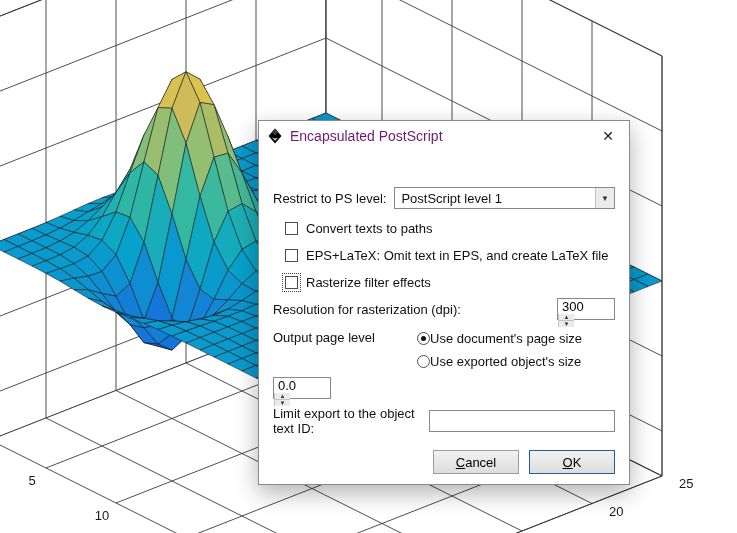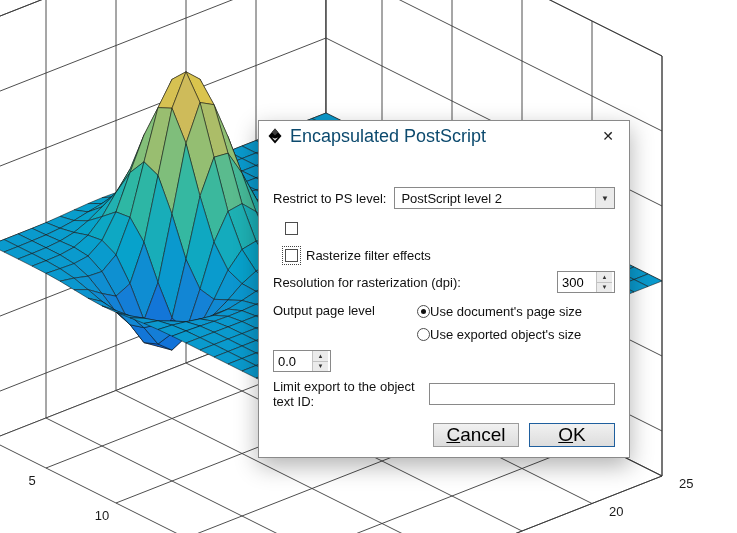--- a/index.html
+++ b/index.html
@@ -25,21 +25,21 @@
     box-shadow: 0 8px 22px rgba(0,0,0,0.30);
   }
   .titlebar {
     height: 30px;
     display: flex;
     align-items: center;
     padding: 0 10px 0 8px;
     background: #ffffff;
   }
   .app-icon { width: 16px; height: 16px; margin-right: 7px; flex: 0 0 auto; }
-  .title { font-size: 18px; color: #0c4a6e; }
+  .title { font-size: 14px; color: #701a75; }
   .close {
     margin-left: auto;
     font-size: 14px;
     color: #222;
     width: 22px; height: 22px;
     display: flex; align-items: center; justify-content: center;
     cursor: default;
   }
   .content { padding: 14px 14px 10px 14px; }
   .row { display: flex; align-items: center; }
@@ -63,20 +63,21 @@
     width: 13px; height: 13px; flex: 0 0 auto;
     border: 1px solid #4d4d4d; background: #fff;
   }
   .checkbox.focused { outline: 1px dotted #444; outline-offset: 2px; }
 
   .spin-row { margin-top: 8px; height: 22px; justify-content: space-between; }
   .spin {
     width: 58px; height: 22px;
     border: 1px solid #898989; background: #fff;
     display: flex;
+    flex-direction: column;
   }
   .spin input {
     width: 38px; border: 0; outline: none;
     font: 13px "Liberation Sans", sans-serif; padding: 0 4px;
   }
   .spin-buttons { width: 16px; display: flex; flex-direction: column; border-left: 1px solid #c2c2c2; }
   .spin-btn {
     flex: 1; background: #ebebeb; color: #333;
     font-size: 6px; display: flex; align-items: center; justify-content: center;
   }
@@ -99,21 +100,21 @@
     flex: 1; height: 22px; border: 1px solid #898989;
     font: 13px "Liberation Sans", sans-serif; padding: 0 4px; outline: none;
   }
 
   .buttons-row { margin-top: 18px; justify-content: flex-end; gap: 10px; }
   .btn {
     width: 86px; height: 24px;
     background: linear-gradient(#f1f1f1, #dddddd);
     border: 1px solid #9c9c9c;
     display: flex; align-items: center; justify-content: center;
-    font-size: 19px; color: #000; cursor: default;
+    font-size: 13px; color: #000; cursor: default;
   }
   .btn-ok { border: 1px solid #1f5f9e; }
   .key { text-decoration: underline; }
 </style>
 </head>
 <body>
 
 <svg id="plot-svg" width="737" height="533" viewBox="0 0 737 533">
     <rect x="0" y="0" width="737" height="533" fill="#ffffff"></rect>
     <polygon points="-10.0,440.0 326.0,308.0 326.0,-112.0 -10.0,20.0" fill="#fff" stroke="#3a3a3a" stroke-width="0.9"></polygon>
@@ -750,29 +751,34 @@
     </span>
     <span class="title">Encapsulated PostScript</span>
     <span class="close">✕</span>
   </div>
 
   <div class="content">
 
     <div class="row combo-row">
       <span>Restrict to PS level:</span>
       <div class="combo">
-        <span class="combo-value">PostScript level 2</span>
+        <span class="combo-value">PostScript level 1</span>
         <span class="combo-arrow">▼</span>
       </div>
     </div>
 
     <div class="row check-row">
       <span class="checkbox"></span>
+      <span>Convert texts to paths</span>
     </div>
 
+    <div class="row check-row">
+      <span class="checkbox"></span>
+      <span>EPS+LaTeX: Omit text in EPS, and create LaTeX file</span>
+    </div>
 
     <div class="row check-row">
       <span class="checkbox focused"></span>
       <span>Rasterize filter effects</span>
     </div>
 
     <div class="row spin-row">
       <span>Resolution for rasterization (dpi):</span>
       <div class="spin">
         <input value="300" style="">

